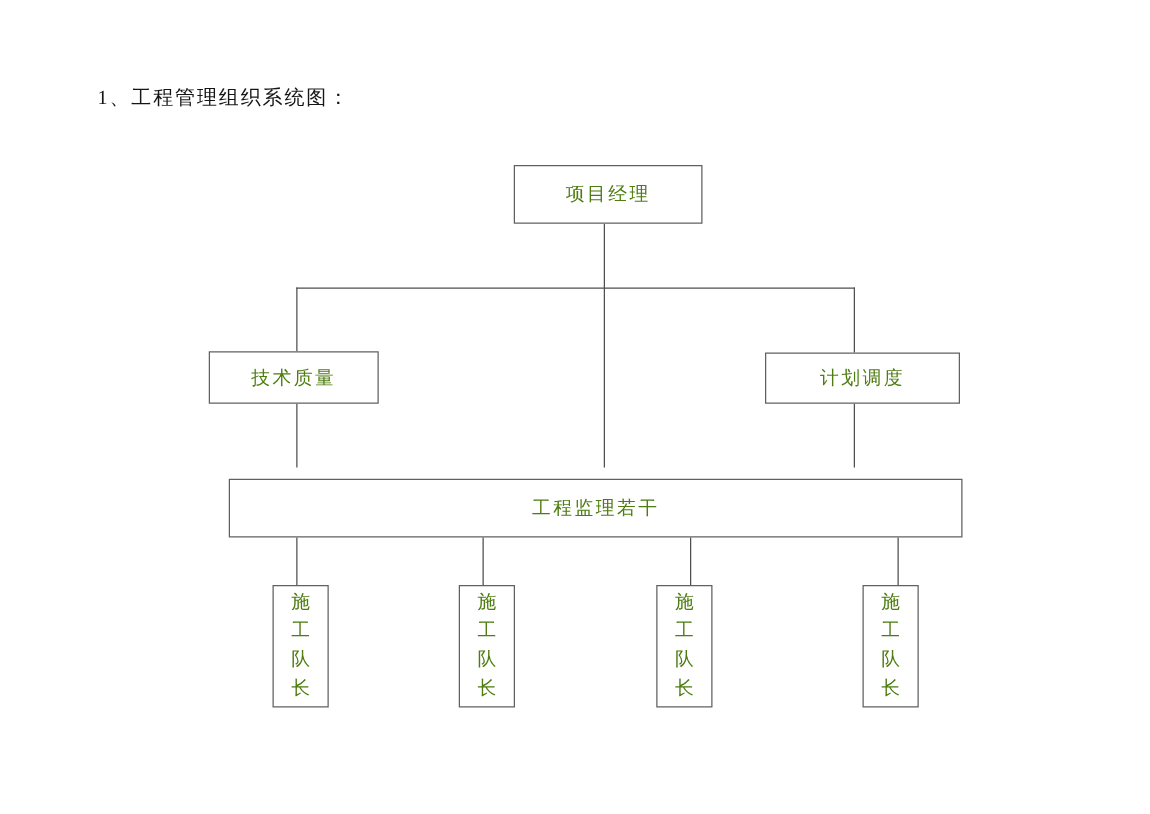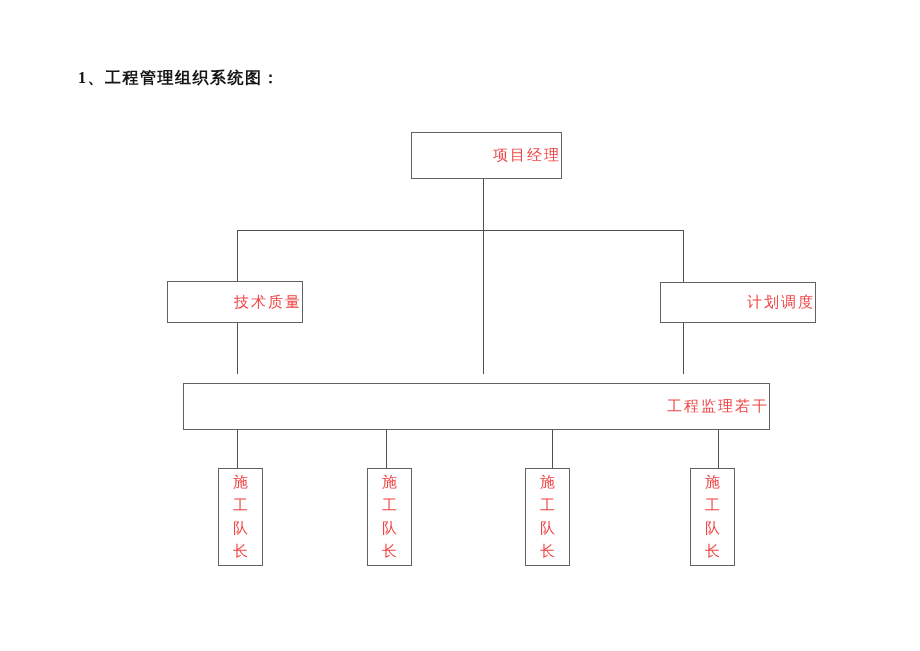--- a/index.html
+++ b/index.html
@@ -13,21 +13,20 @@
     color: #1f1f1f;
   }
   .heading {
     position: absolute;
     left: 78px;
     top: 68px;
     font-size: 16px;
     letter-spacing: 1.5px;
     color: #151515;
     white-space: nowrap;
-    font-weight: bold;
   }
   
   .line {
     position: absolute;
     background: #4f4f4f;
     z-index: 1;
   }
   .h-branch   { left: 237px; top: 230px; width: 447px; height: 1px; }
   .v-center   { left: 483px; top: 179px; width: 1px;  height: 195px; }
   .v-left     { left: 237px; top: 230px; width: 1px;  height: 144px; }
@@ -37,29 +36,29 @@
   .v-leaf-3   { left: 552px; top: 420px; width: 1px;  height: 48px; }
   .v-leaf-4   { left: 718px; top: 420px; width: 1px;  height: 48px; }
   
   .node {
     position: absolute;
     box-sizing: border-box;
     background: #ffffff;
     border: 1px solid #616161;
     display: flex;
     align-items: center;
-    justify-content: flex-end;
+    justify-content: center;
     font-size: 15px;
     letter-spacing: 2px;
-    color: #ef4444;
+    color: #4d7c0f;
     z-index: 2;
   }
   .node-root        { left: 411px; top: 132px; width: 151px; height: 47px; }
   .node-left        { left: 167px; top: 281px; width: 136px; height: 42px; }
-  .node-right       { left: 612px; top: 282px; width: 156px; height: 41px; margin-left: 48px; }
+  .node-right       { left: 612px; top: 282px; width: 156px; height: 41px; }
   .node-supervision { left: 183px; top: 373px; width: 587px; height: 47px; margin-top: 10px; }
   .node-leaf { width: 45px; height: 98px; top: 468px; }
   .leaf-1 { left: 218px; }
   .leaf-2 { left: 367px; }
   .leaf-3 { left: 525px; }
   .leaf-4 { left: 690px; }
   .vertical-label {
     display: block;
     width: 17px;
     margin: 1px auto;

